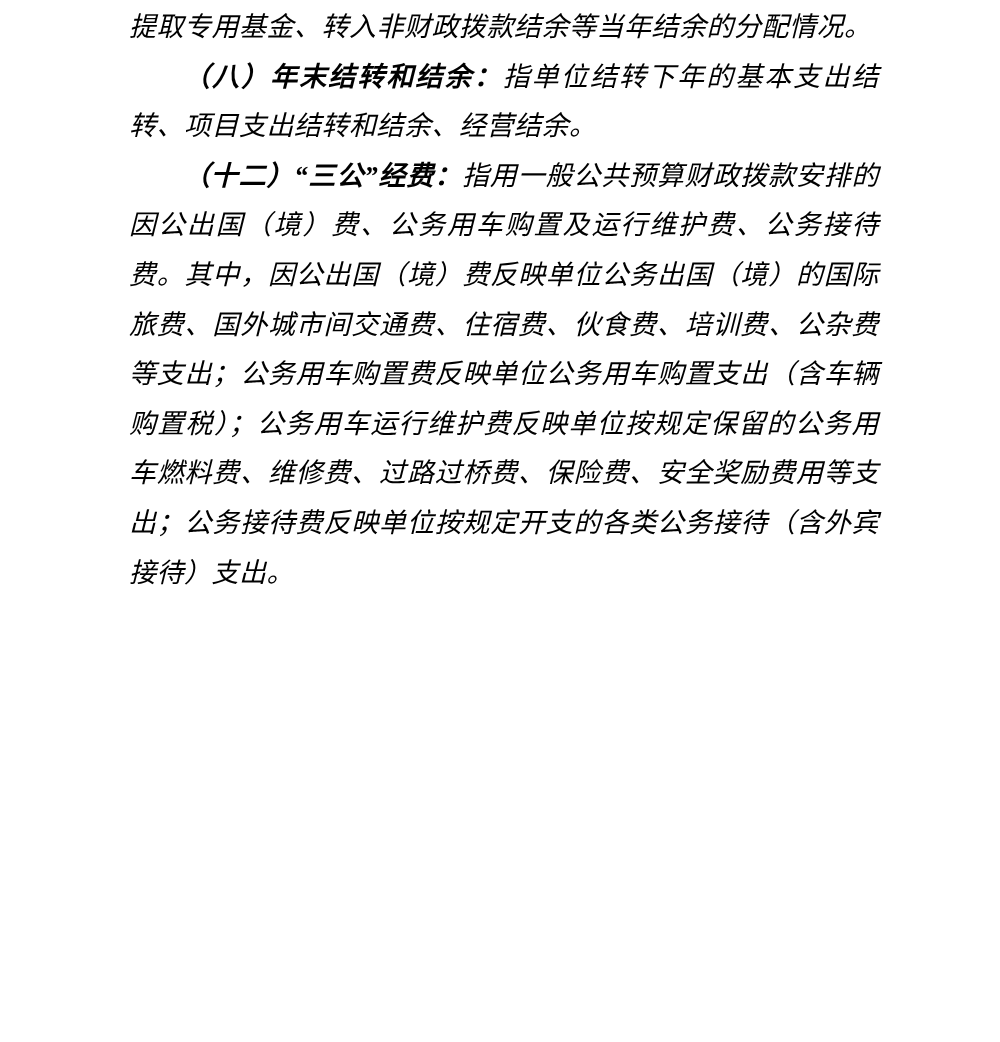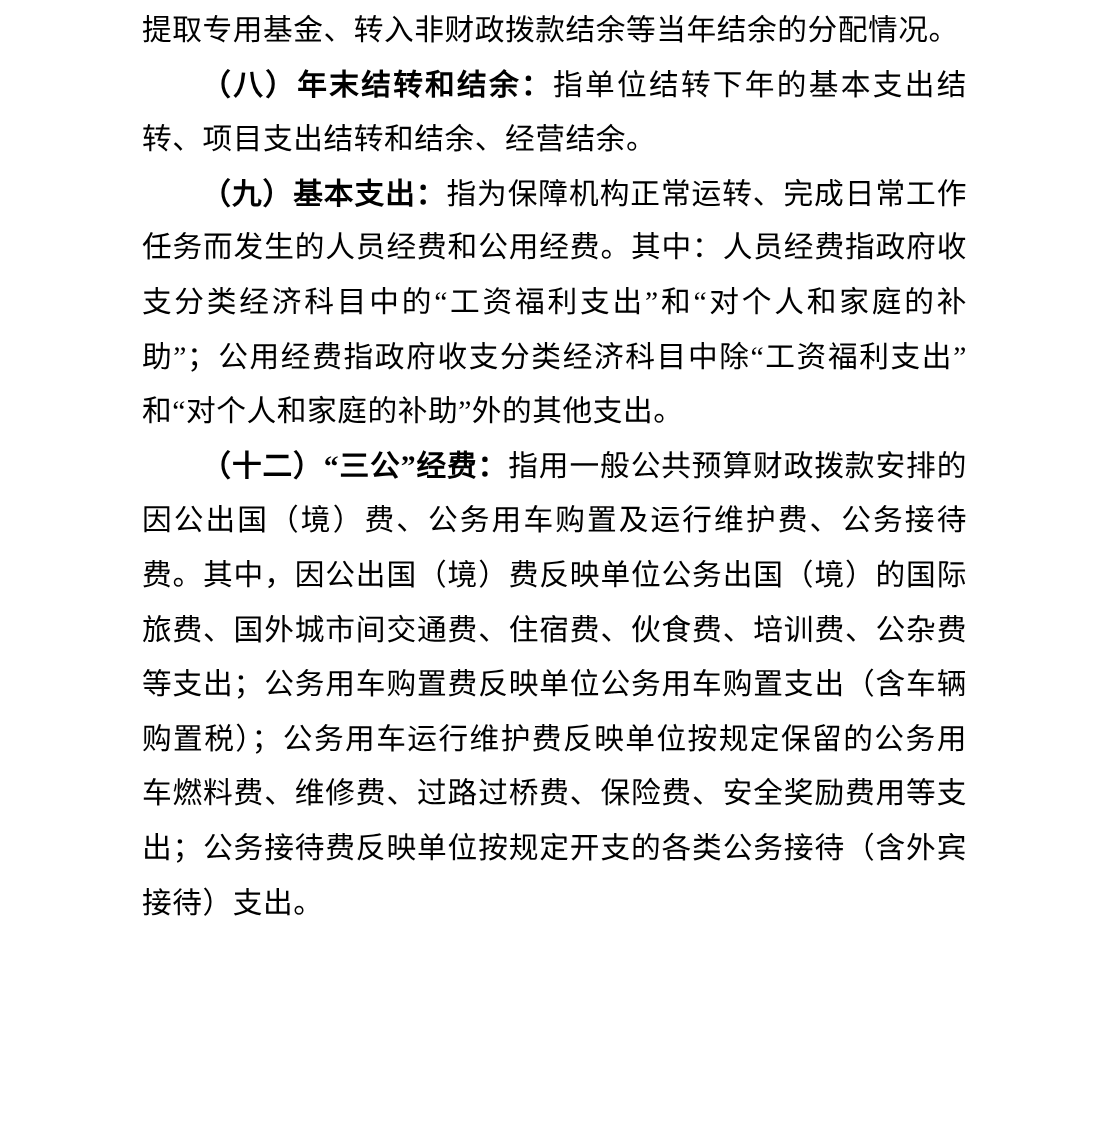--- a/index.html
+++ b/index.html
@@ -25,38 +25,38 @@
   }
   .para {
     margin: 0;
     font-size: 27px;
     line-height: 49.6px;
     text-align: justify;
     text-justify: inter-ideograph;
     text-indent: 2em;
     letter-spacing: 0.5px;
     word-break: normal;
+    font-style: italic;
   }
   .para.no-indent {
     text-indent: 0;
   }
   .para b {
     font-weight: 700;
   }
 </style>
 </head>
 <body>
 
 <div class="page">
   <div class="content">
 
     <p class="para no-indent"><b></b><span>提取专用基金、转入非财政拨款结余等当年结余的分配情况。</span></p>
 
     <p class="para"><b>（八）年末结转和结余：</b><span>指单位结转下年的基本支出结转、项目支出结转和结余、经营结余。</span></p>
 
-    <p class="para"><b>（九）基本支出：</b><span>指为保障机构正常运转、完成日常工作任务而发生的人员经费和公用经费。其中：人员经费指政府收支分类经济科目中的“工资福利支出”和“对个人和家庭的补助”；公用经费指政府收支分类经济科目中除“工资福利支出”和“对个人和家庭的补助”外的其他支出。</span></p>
 
 
 
     <p class="para"><b>（十二）“三公”经费：</b><span>指用一般公共预算财政拨款安排的因公出国（境）费、公务用车购置及运行维护费、公务接待费。其中，因公出国（境）费反映单位公务出国（境）的国际旅费、国外城市间交通费、住宿费、伙食费、培训费、公杂费等支出；公务用车购置费反映单位公务用车购置支出（含车辆购置税）；公务用车运行维护费反映单位按规定保留的公务用车燃料费、维修费、过路过桥费、保险费、安全奖励费用等支出；公务接待费反映单位按规定开支的各类公务接待（含外宾接待）支出。</span></p>
 
   </div>
 </div>
 
 </body></html>

